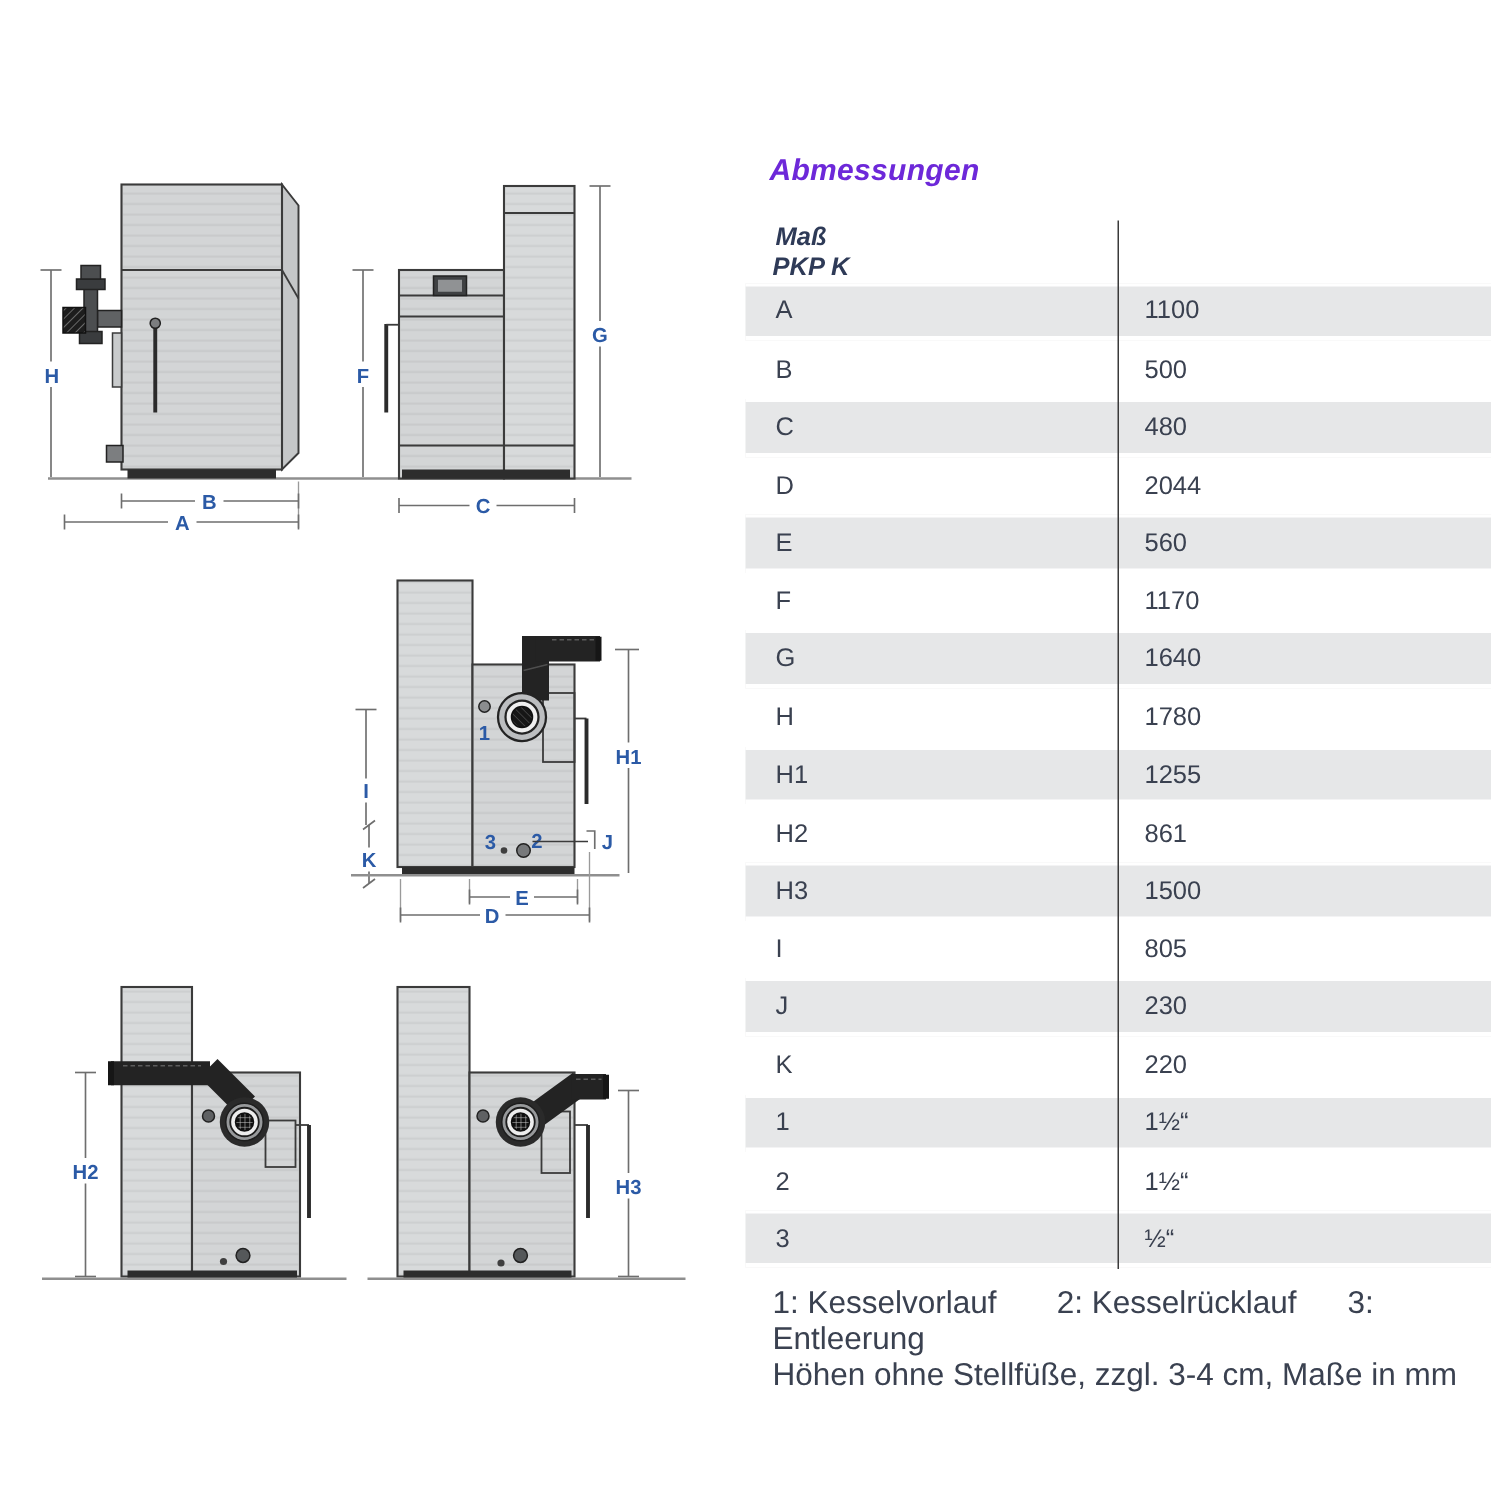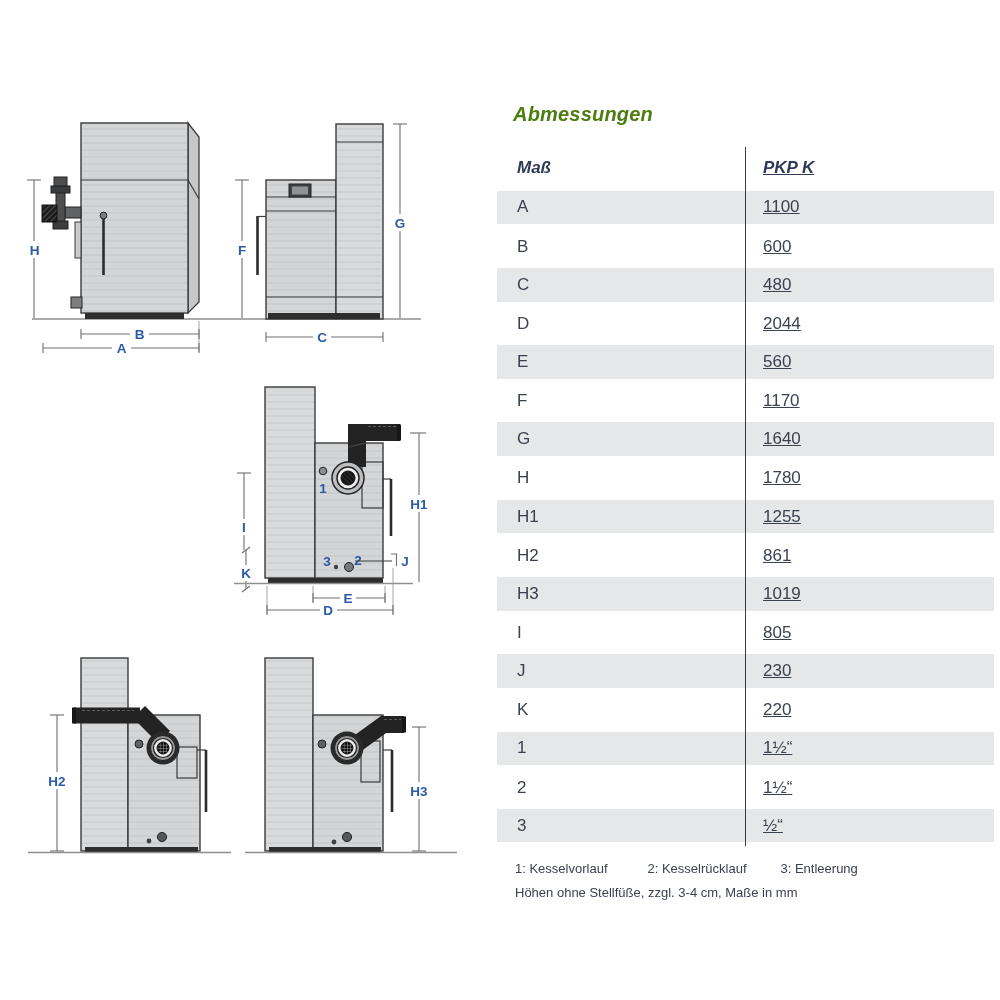--- a/index.html
+++ b/index.html
@@ -12,30 +12,30 @@
   .edge{stroke:#3b3b3b;stroke-width:1.2;fill:none;}
   .outline{fill:none;stroke:#3b3b3b;stroke-width:1.2;}
   .dim{stroke:#6e6e6e;stroke-width:1.1;fill:none;}
   .ext{stroke:#9a9a9a;stroke-width:0.9;fill:none;}
   .ground{stroke:#8f8f8f;stroke-width:1.6;fill:none;}
   .duct{stroke:#232323;fill:none;}
   .handle{stroke:#2b2b2b;stroke-width:2.6;fill:none;}
   .lblbg{fill:#ffffff;}
   .tex{fill:url(#streaks);stroke:none;pointer-events:none;}
   .tbl-title{position:absolute;left:513px;top:103px;font-size:20px;font-weight:bold;
-             font-style:italic;color:#4d7c0f;letter-spacing:.2px;}
+             font-style:italic;color:#6d28d9;letter-spacing:.2px;}
   .dim-table{position:absolute;left:497px;top:148px;width:497px;color:#3a4150;font-size:17px;}
-  .thead{display:flex;height:40.6px;align-items:center;font-style:italic;font-weight:bold;
-         color:#2e3a57;}
+  .thead{display:flex;height:40.6px;font-style:italic;font-weight:bold;
+         color:#2e3a57;flex-direction:column;}
   .trow{display:flex;height:38.65px;align-items:center;box-sizing:border-box;}
   .trow.striped{background:#e6e7e8;border-top:2px solid #fff;border-bottom:3px solid #fff;}
   .cell-label{width:248px;padding-left:20px;box-sizing:border-box;flex:none;}
-  .cell-value{padding-left:18px;text-decoration:underline;}
+  .cell-value{padding-left:18px;}
   .tbl-divider{position:absolute;left:744.5px;top:147px;width:1.6px;height:699px;background:#3a3a3a;}
-  .footnotes{position:absolute;left:515px;top:857px;font-size:13px;color:#3a4150;line-height:24px;}
+  .footnotes{position:absolute;left:515px;top:857px;font-size:21px;color:#3a4150;line-height:24px;}
   .legend-item-1{margin-right:40px;}
   .legend-item-2{margin-right:34px;}
 </style>
 </head>
 <body>
 
 <div class="canvas">
 
   <svg width="460" height="1000" viewBox="0 0 460 1000" style="position:absolute;left:0;top:0;">
     <defs>
@@ -293,21 +293,21 @@
       <div class="cell-label">Maß</div>
       <div class="cell-value">PKP K</div>
     </div>
     <div>
         <div class="trow striped">
           <div class="cell-label">A</div>
           <div class="cell-value">1100</div>
         </div>
         <div class="trow">
           <div class="cell-label">B</div>
-          <div class="cell-value">600</div>
+          <div class="cell-value">500</div>
         </div>
         <div class="trow striped">
           <div class="cell-label">C</div>
           <div class="cell-value">480</div>
         </div>
         <div class="trow">
           <div class="cell-label">D</div>
           <div class="cell-value">2044</div>
         </div>
         <div class="trow striped">
@@ -329,21 +329,21 @@
         <div class="trow striped">
           <div class="cell-label">H1</div>
           <div class="cell-value">1255</div>
         </div>
         <div class="trow">
           <div class="cell-label">H2</div>
           <div class="cell-value">861</div>
         </div>
         <div class="trow striped">
           <div class="cell-label">H3</div>
-          <div class="cell-value">1019</div>
+          <div class="cell-value">1500</div>
         </div>
         <div class="trow">
           <div class="cell-label">I</div>
           <div class="cell-value">805</div>
         </div>
         <div class="trow striped">
           <div class="cell-label">J</div>
           <div class="cell-value">230</div>
         </div>
         <div class="trow">

